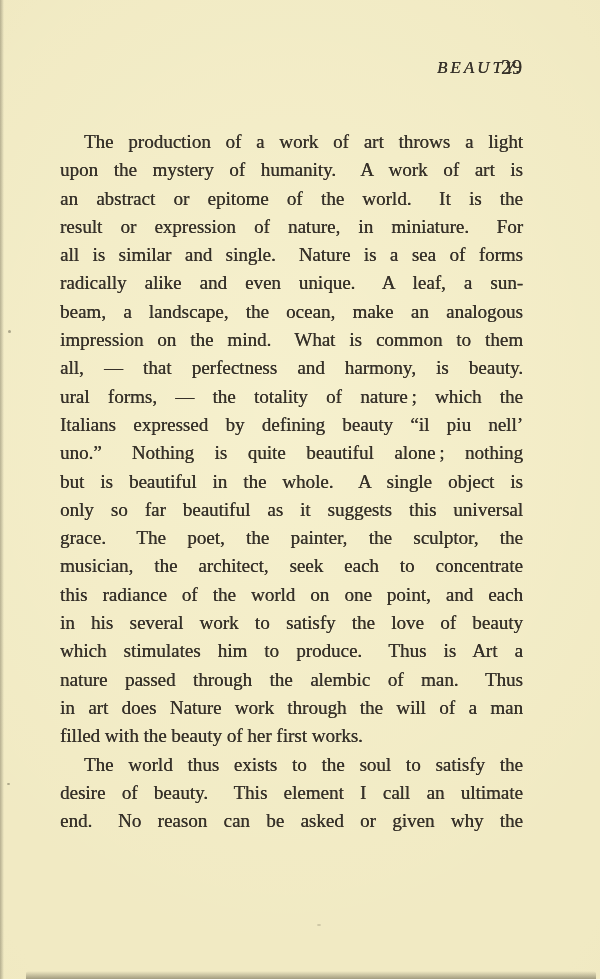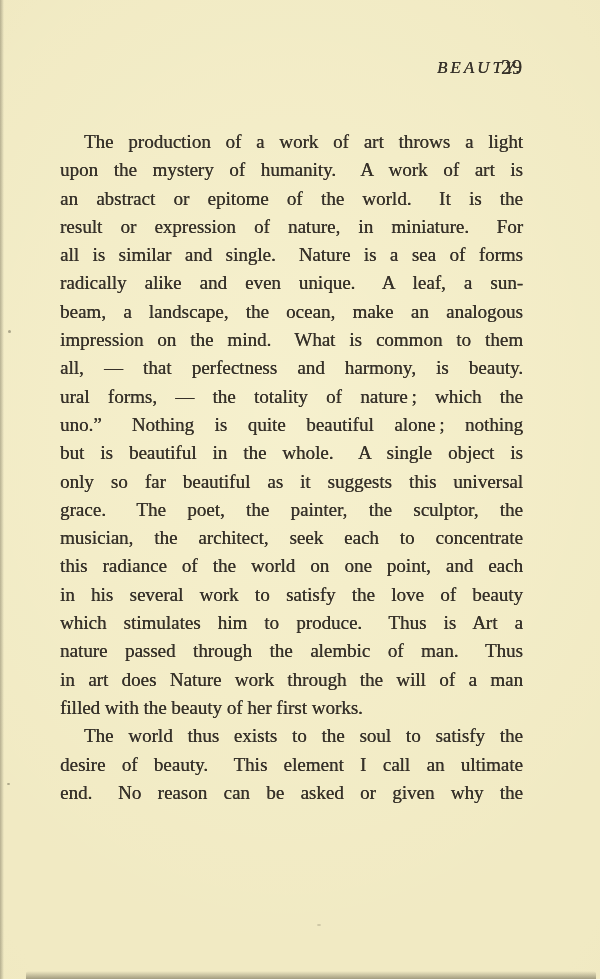--- a/index.html
+++ b/index.html
@@ -108,20 +108,21 @@
         <div class="line indent">The production of a work of art throws a light</div>
         <div class="line">upon the mystery of humanity.  A work of art is</div>
         <div class="line">an abstract or epitome of the world.  It is the</div>
         <div class="line">result or expression of nature, in miniature.  For</div>
         <div class="line">all is similar and single.  Nature is a sea of forms</div>
         <div class="line">radically alike and even unique.  A leaf, a sun-</div>
         <div class="line">beam, a landscape, the ocean, make an analogous</div>
         <div class="line">impression on the mind.  What is common to them</div>
         <div class="line">all, — that perfectness and harmony, is beauty.</div>
         <div class="line">ural forms, — the totality of nature ; which the</div>
+        <div class="line">Italians expressed by defining beauty “il piu nell’</div>
         <div class="line">uno.”  Nothing is quite beautiful alone ; nothing</div>
         <div class="line">but is beautiful in the whole.  A single object is</div>
         <div class="line">only so far beautiful as it suggests this universal</div>
         <div class="line">grace.  The poet, the painter, the sculptor, the</div>
         <div class="line">musician, the architect, seek each to concentrate</div>
         <div class="line">this radiance of the world on one point, and each</div>
         <div class="line">in his several work to satisfy the love of beauty</div>
         <div class="line">which stimulates him to produce.  Thus is Art a</div>
         <div class="line">nature passed through the alembic of man.  Thus</div>
         <div class="line">in art does Nature work through the will of a man</div>

